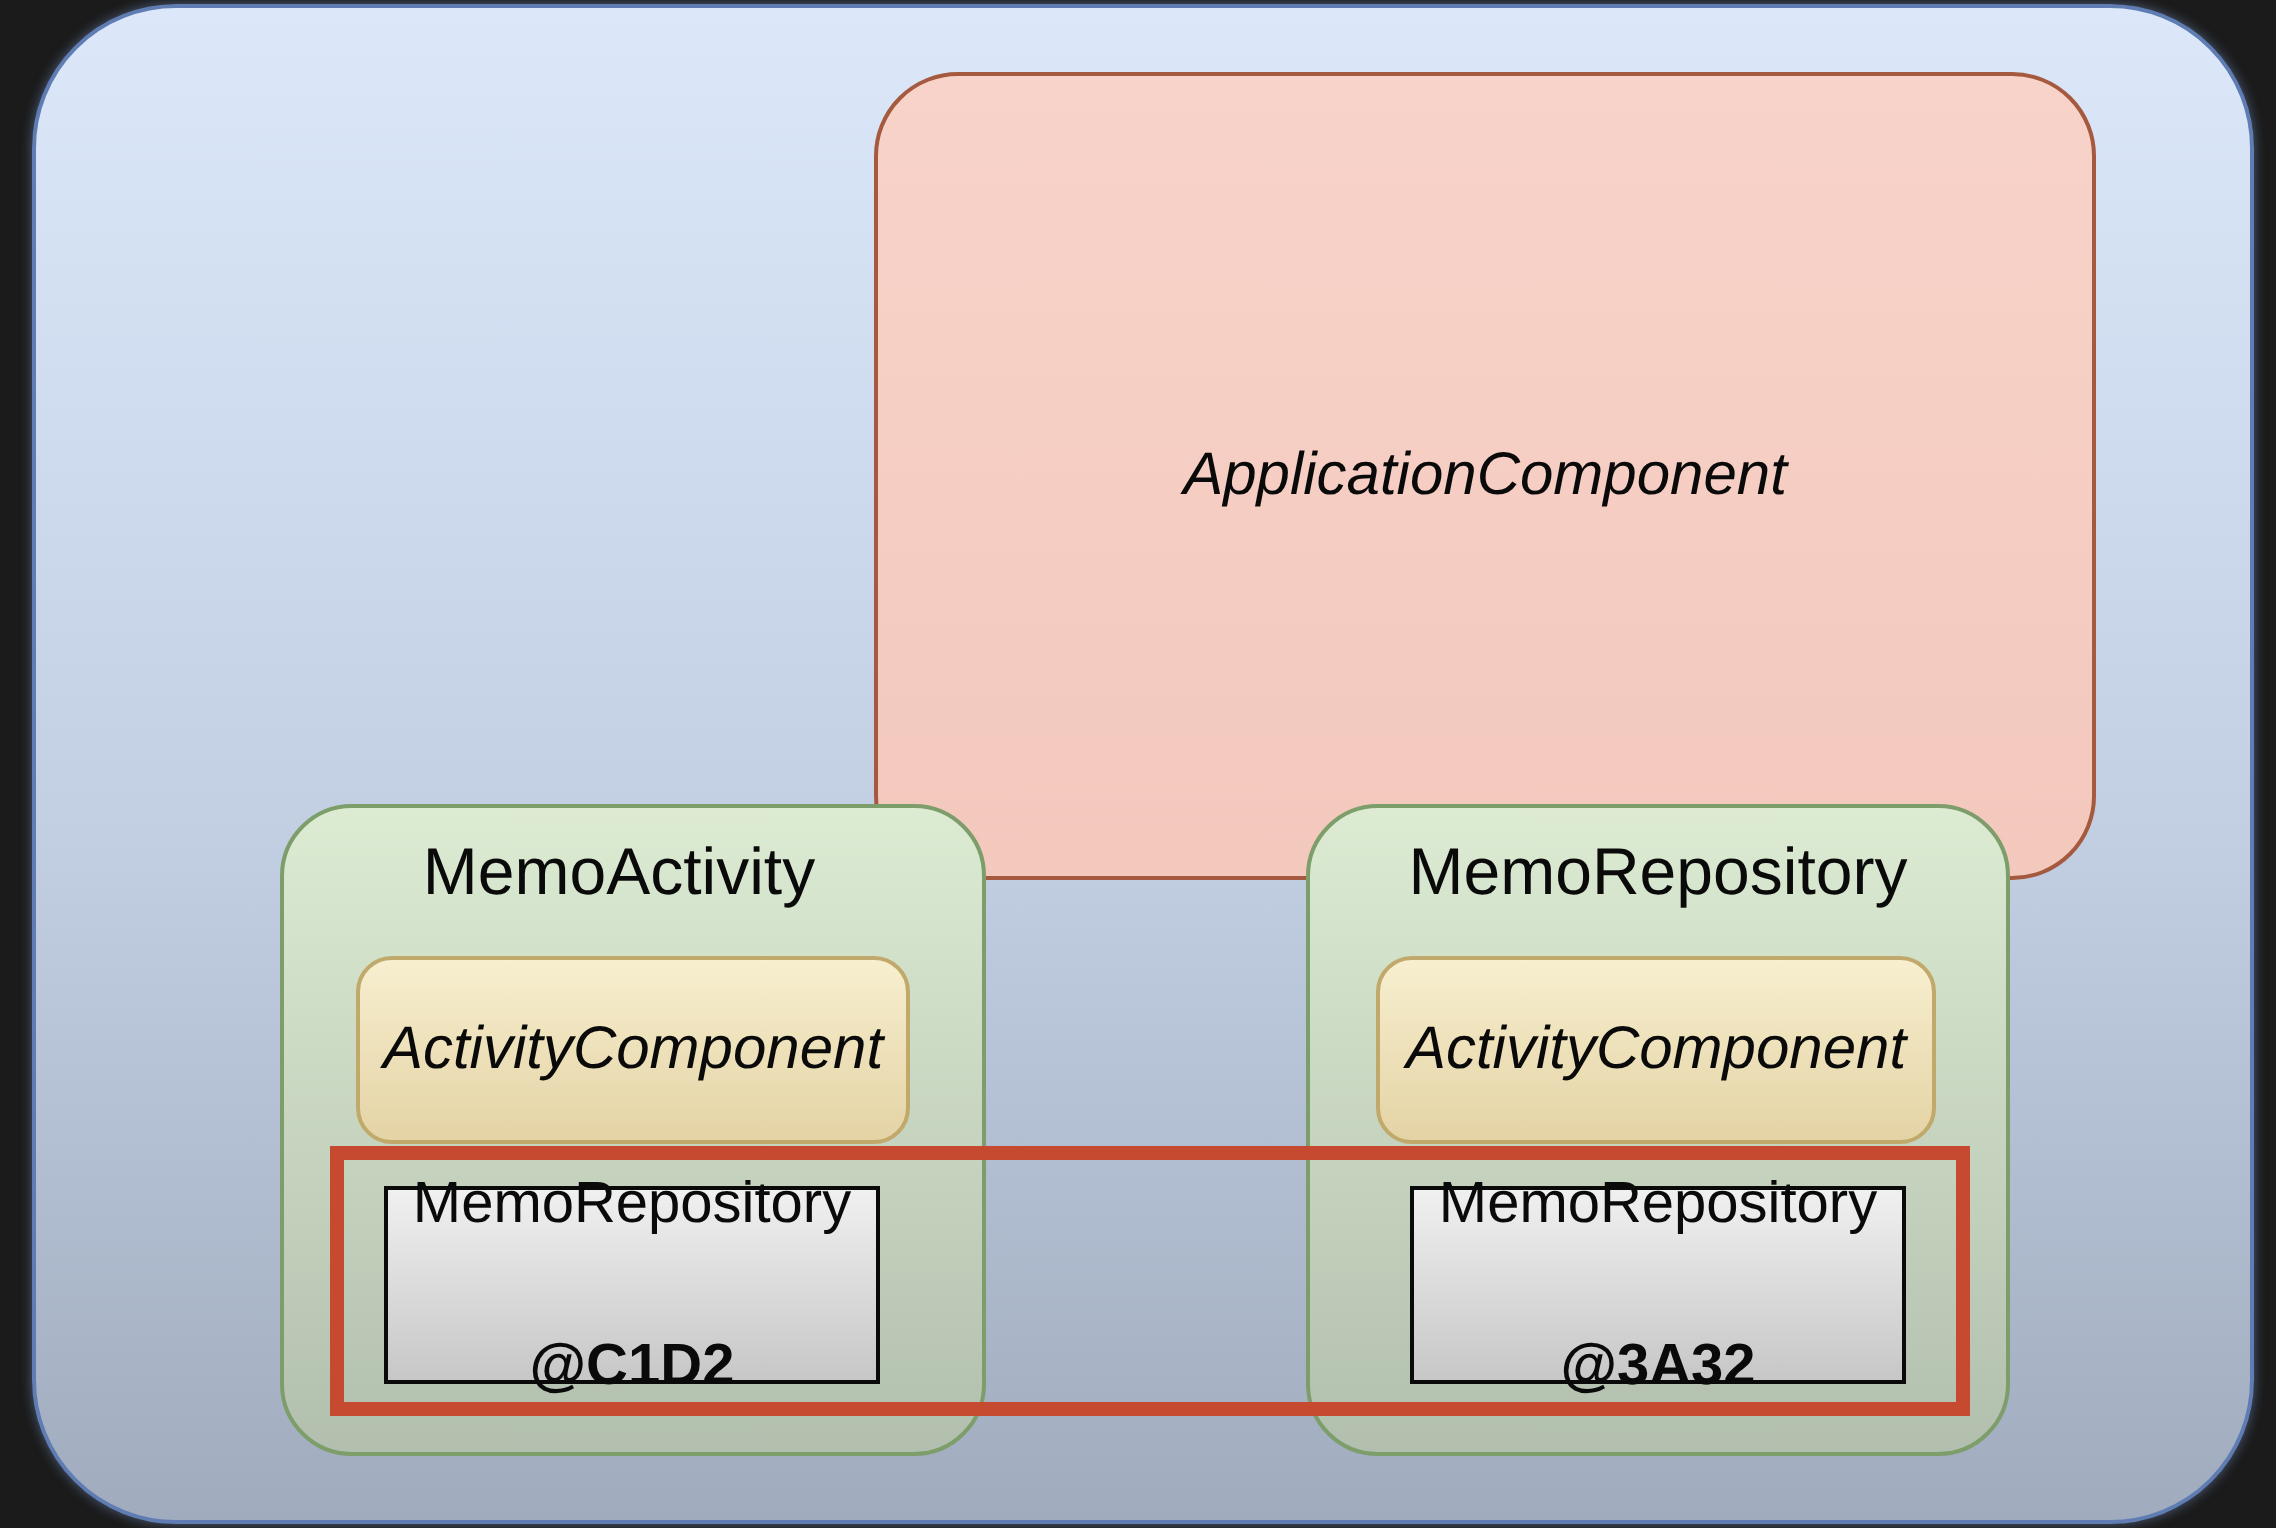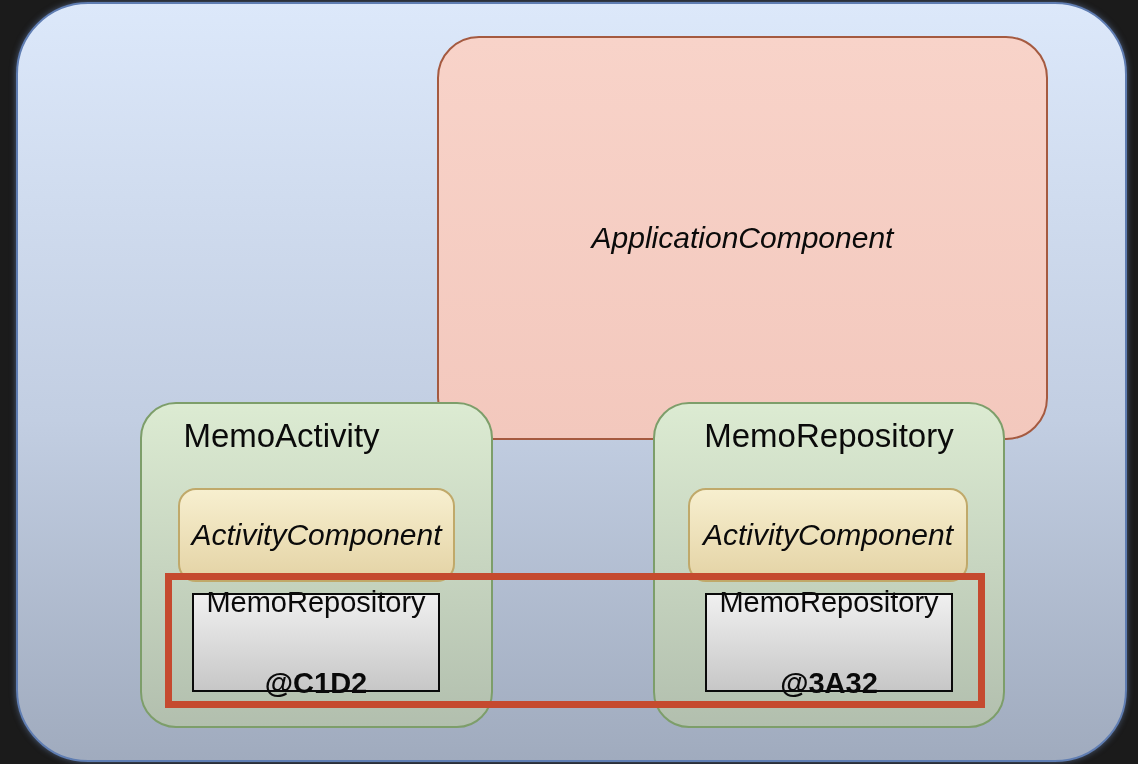--- a/index.html
+++ b/index.html
@@ -65,30 +65,29 @@
     border-radius:36px;
     background:linear-gradient(180deg,var(--green-top) 0%,var(--green-bottom) 100%);
     border:2px solid var(--green-border);
     z-index:1;
   }
   .activity-box.left{left:140px; width:353px;}
   .activity-box.right{left:653px; width:352px;}
   .activity-title{
     top:418px; font-size:33px; line-height:36px; text-align:center; z-index:2;
   }
-  .activity-title.left{left:124px; width:315px;}
+  .activity-title.left{left:152px; width:315px;}
   .activity-title.right{left:653px; width:352px;}
   .activity-component{
     top:478px; height:94px;
     border-radius:18px;
     background:linear-gradient(180deg,var(--yellow-top) 0%,var(--yellow-bottom) 100%);
     border:2px solid var(--yellow-border);
     display:flex; align-items:center; justify-content:center;
     z-index:2;
-    margin-top:10px;
   }
   .activity-component.left{left:178px; width:277px;}
   .activity-component.right{left:688px; width:280px;}
   .repository-box{
     top:593px; height:99px; width:248px;
     background:linear-gradient(180deg,var(--gray-top) 0%,var(--gray-bottom) 100%);
     border:2px solid var(--gray-border);
     display:flex; flex-direction:column; align-items:center; justify-content:center;
     font-size:29px; line-height:35px; text-align:center;
     z-index:3;

